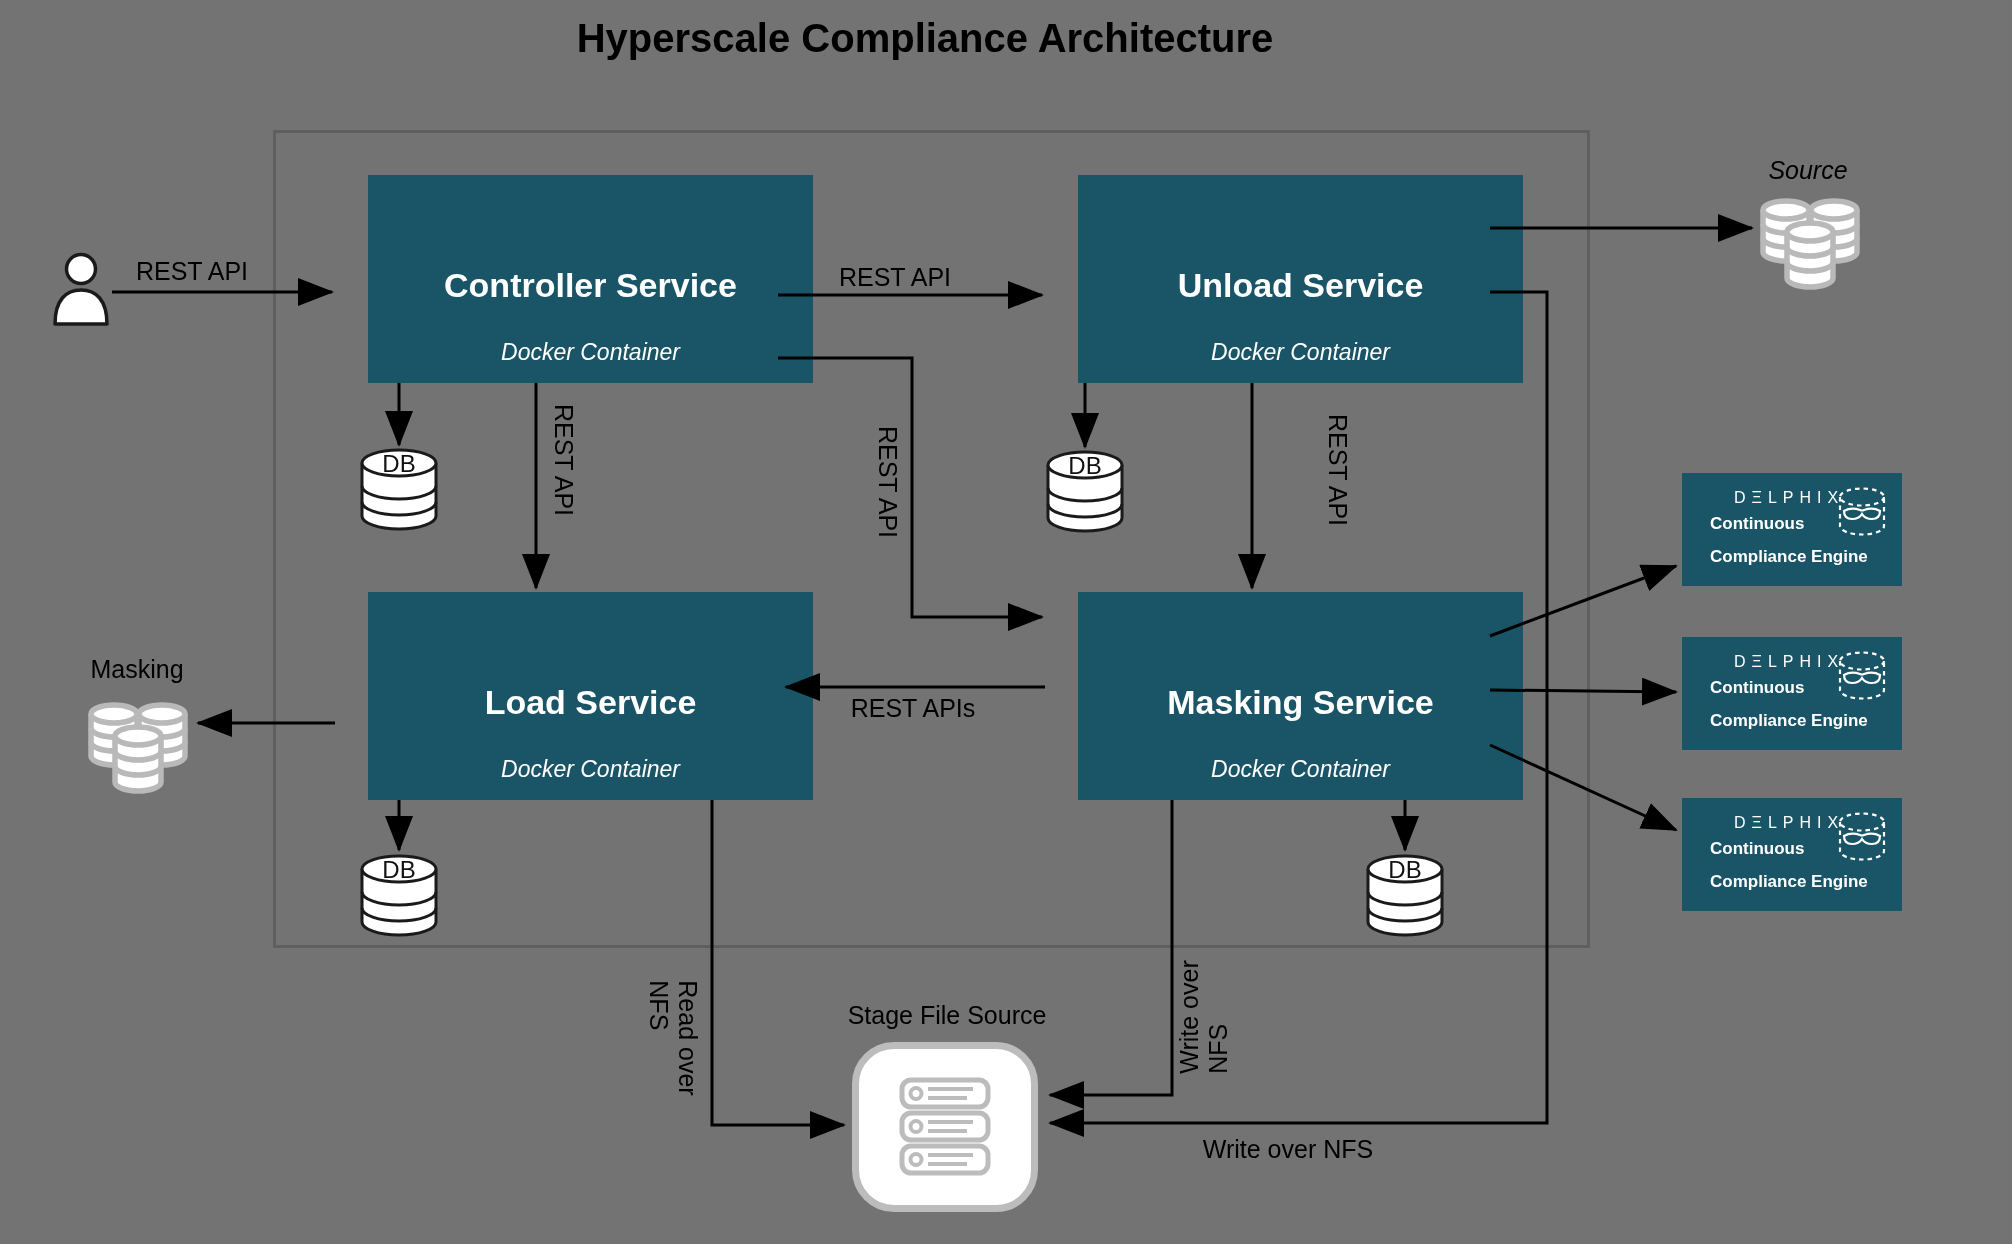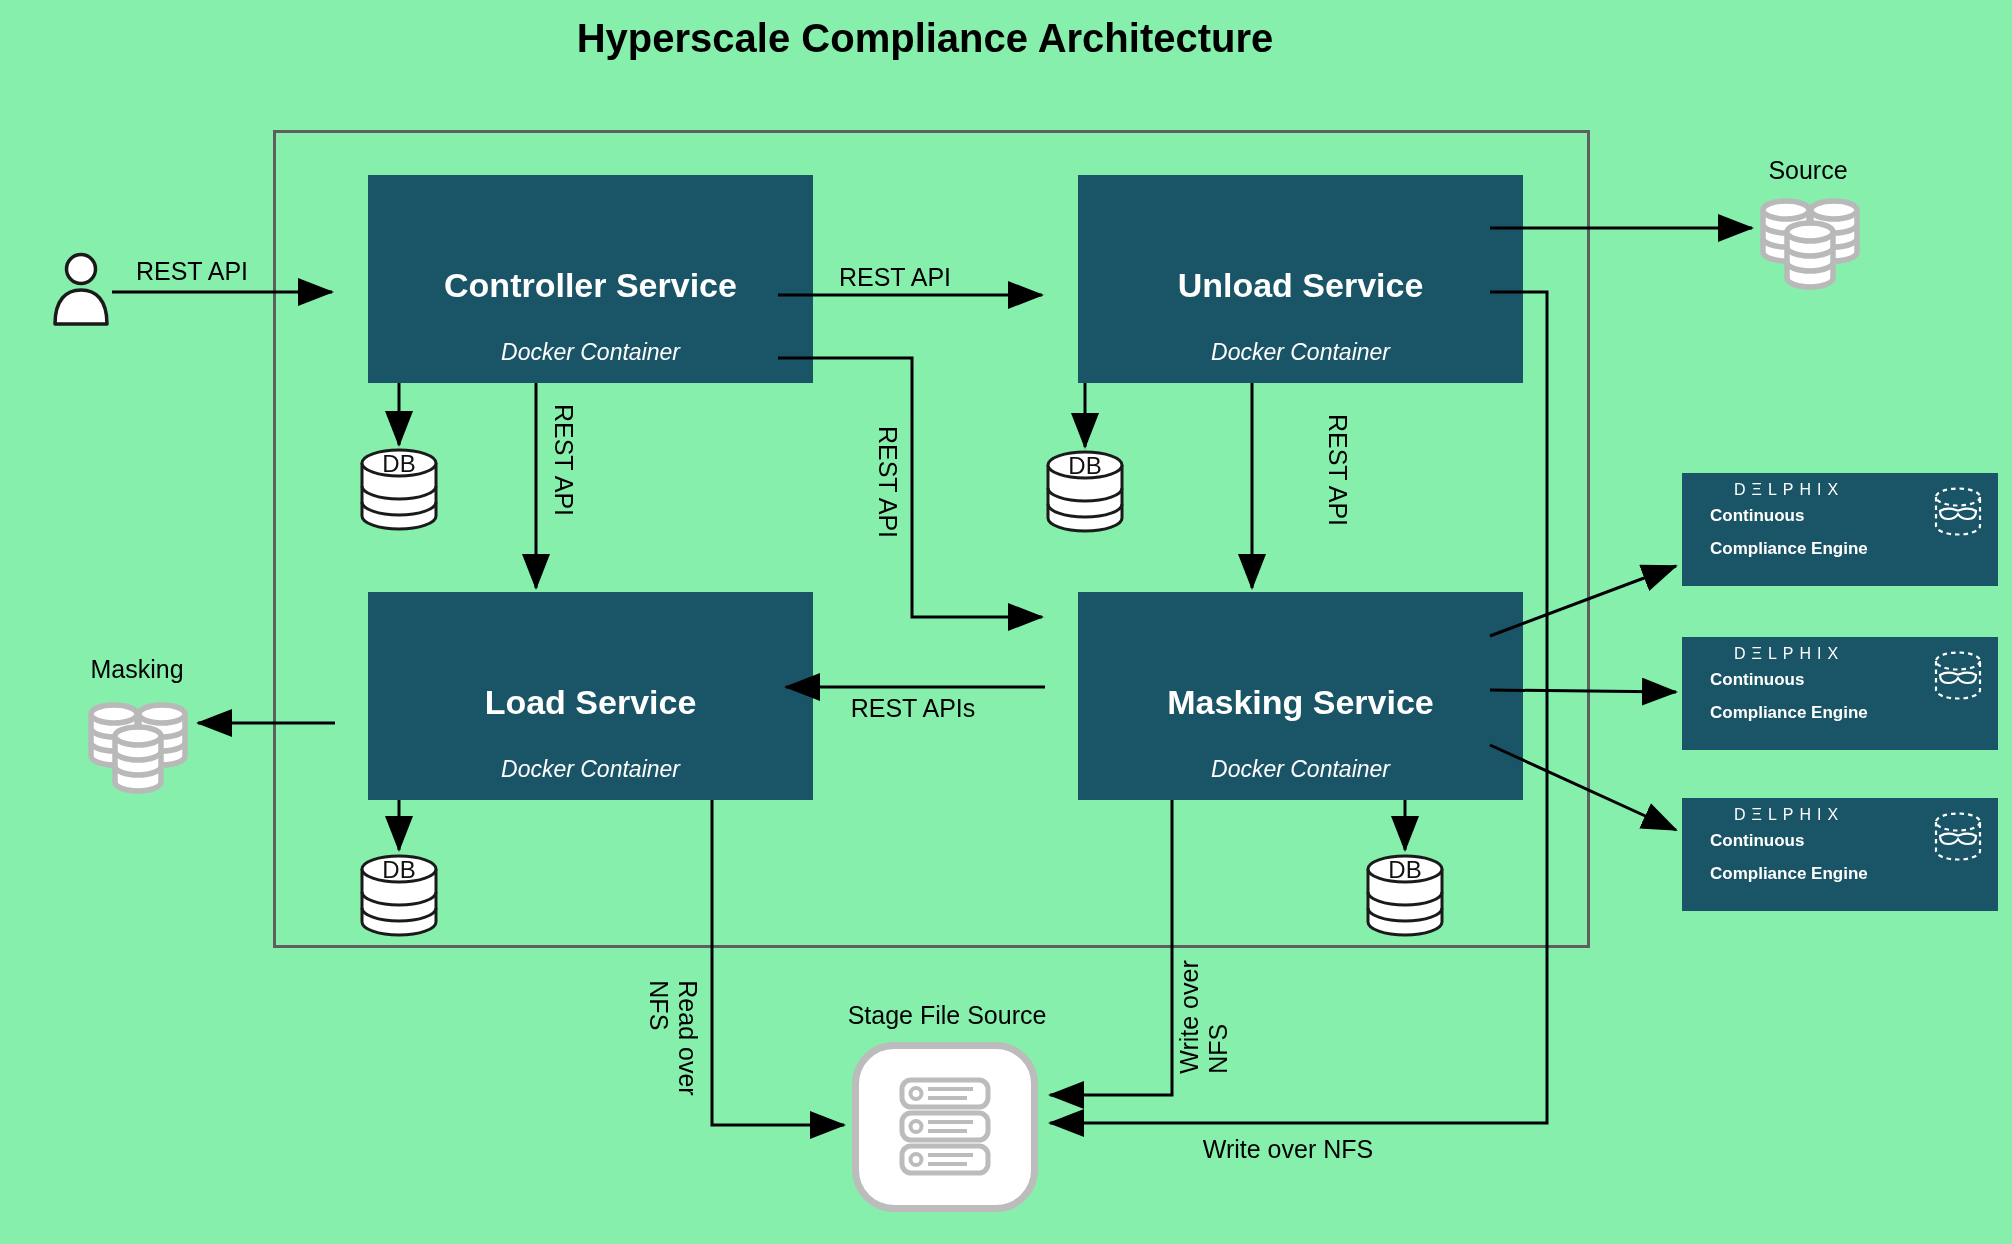--- a/index.html
+++ b/index.html
@@ -1,33 +1,33 @@
 <!DOCTYPE html>
 <html><head>
 <meta charset="utf-8">
 <style>
   html,body{margin:0;padding:0;background:#ffffff;}
-  .canvas{position:relative;width:2012px;height:1244px;background:#86efac;overflow:hidden;
+  .canvas{position:relative;width:2012px;height:1244px;background:#737373;overflow:hidden;
           font-family:"Liberation Sans", sans-serif;color:#000;}
   .abs{position:absolute;}
   .title{position:absolute;left:925px;top:38px;transform:translate(-50%,-50%);
          font-size:40px;font-weight:bold;white-space:nowrap;}
   .outer-box{position:absolute;left:273px;top:130px;width:1317px;height:818px;
              border:3px solid #5f5f5f;box-sizing:border-box;background:transparent;}
   .svc{position:absolute;width:445px;height:208px;background:#1A5467;color:#fff;margin-left:33px;}
   .svc-title{position:absolute;left:0;right:0;top:110px;transform:translateY(-50%);
              text-align:center;font-size:34px;font-weight:bold;white-space:nowrap;}
   .svc-sub{position:absolute;left:0;right:0;top:177px;transform:translateY(-50%);
            text-align:center;font-size:23px;white-space:nowrap;font-style:italic;}
   .lbl{position:absolute;transform:translate(-50%,-50%);font-size:25px;white-space:nowrap;text-align:left;}
   .rot90{transform:translate(-50%,-50%) rotate(90deg);}
   .rotm90{transform:translate(-50%,-50%) rotate(-90deg);}
   .two-line{line-height:29px;}
-  .engine{position:absolute;width:316px;height:113px;background:#1A5467;color:#fff;
-          box-sizing:border-box;padding:8px 12px 0 28px;}
+  .engine{position:absolute;width:220px;height:113px;background:#1A5467;color:#fff;
+          box-sizing:border-box;padding:16px 12px 0 28px;}
   .engine-brand{display:block;margin-left:24px;font-size:16px;letter-spacing:6px;font-weight:normal;}
   .engine-line{display:block;font-size:17px;font-weight:bold;line-height:33px;}
   .engine-icon{position:absolute;top:13px;right:13px;}
   .overlay{position:absolute;left:0;top:0;pointer-events:none;}
   .stage-box{position:absolute;left:852px;top:1042px;width:186px;height:170px;
              border:7px solid #bcbcbc;border-radius:42px;box-sizing:border-box;background:#fff;}
   svg text.db-text{font-family:"Liberation Sans", sans-serif;font-size:24px;fill:#111;}
 </style>
 </head>
 <body>
@@ -53,21 +53,21 @@
   <div class="svc" style="left:1045px;top:592px;">
     <div class="svc-title">Masking Service</div>
     <div class="svc-sub">Docker Container</div>
   </div>
 
   <svg class="abs" style="left:50px;top:252px;" width="62" height="76" viewBox="0 0 62 76">
     <circle cx="31" cy="17" r="14.5" fill="#fff" stroke="#1a1a1a" stroke-width="3.5"></circle>
     <path d="M5,72 C5,48 16,38 31,38 C46,38 57,48 57,72 Z" fill="#fff" stroke="#1a1a1a" stroke-width="3.5" stroke-linejoin="round"></path>
   </svg>
 
-  <div class="lbl" style="left:1808px;top:170px;">Source</div>
+  <div class="lbl" style="left:1808px;top:170px;font-style:italic;">Source</div>
   <svg class="abs" style="left:1760px;top:196px;" width="100" height="96" viewBox="0 0 100 96">
     <g stroke="#b9b9b9" stroke-width="5.5" fill="#fff">
       <path d="M3,14 L3,56 A23,9 0 0 0 49,56 L49,14"></path>
         <ellipse cx="26" cy="14" rx="23" ry="9"></ellipse>
       <path d="M3,28 A23,9 0 0 0 49,28 M3,42 A23,9 0 0 0 49,42" fill="none"></path>
       <path d="M51,14 L51,56 A23,9 0 0 0 97,56 L97,14"></path>
         <ellipse cx="74" cy="14" rx="23" ry="9"></ellipse>
       <path d="M51,28 A23,9 0 0 0 97,28 M51,42 A23,9 0 0 0 97,42" fill="none"></path>
       <path d="M27,36 L27,82 A23,9 0 0 0 73,82 L73,36"></path>
         <ellipse cx="50" cy="36" rx="23" ry="9"></ellipse>

